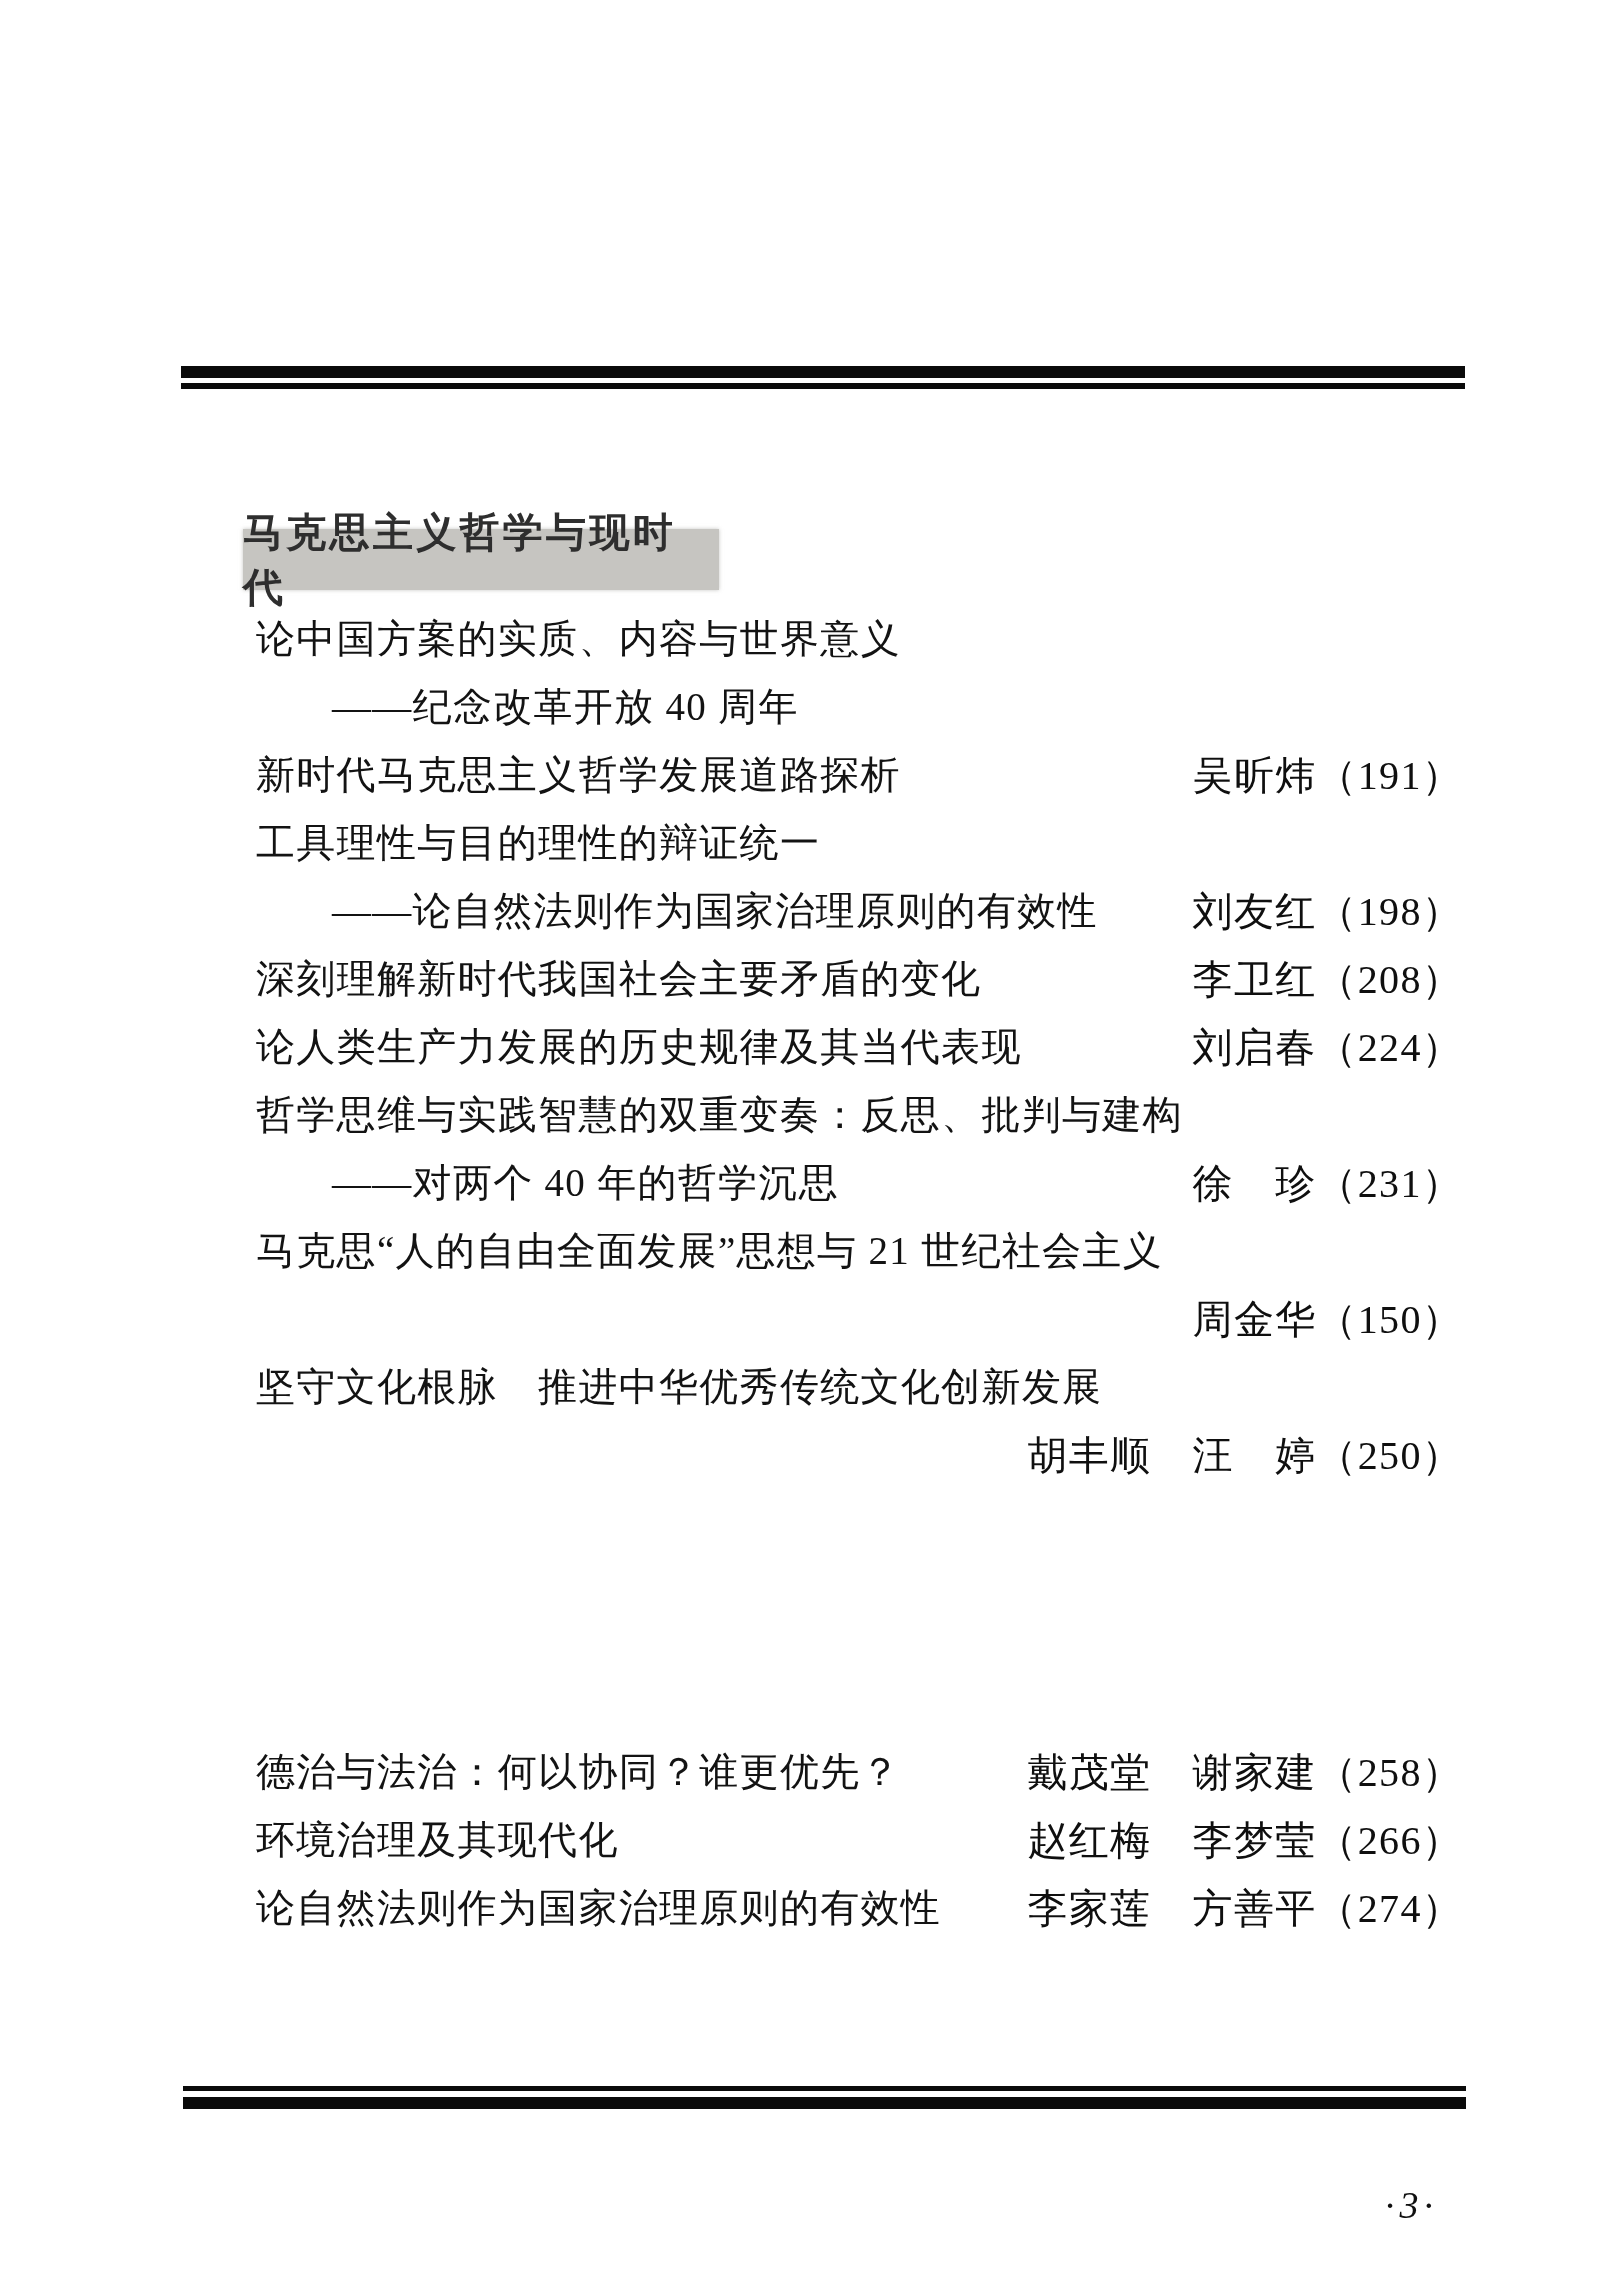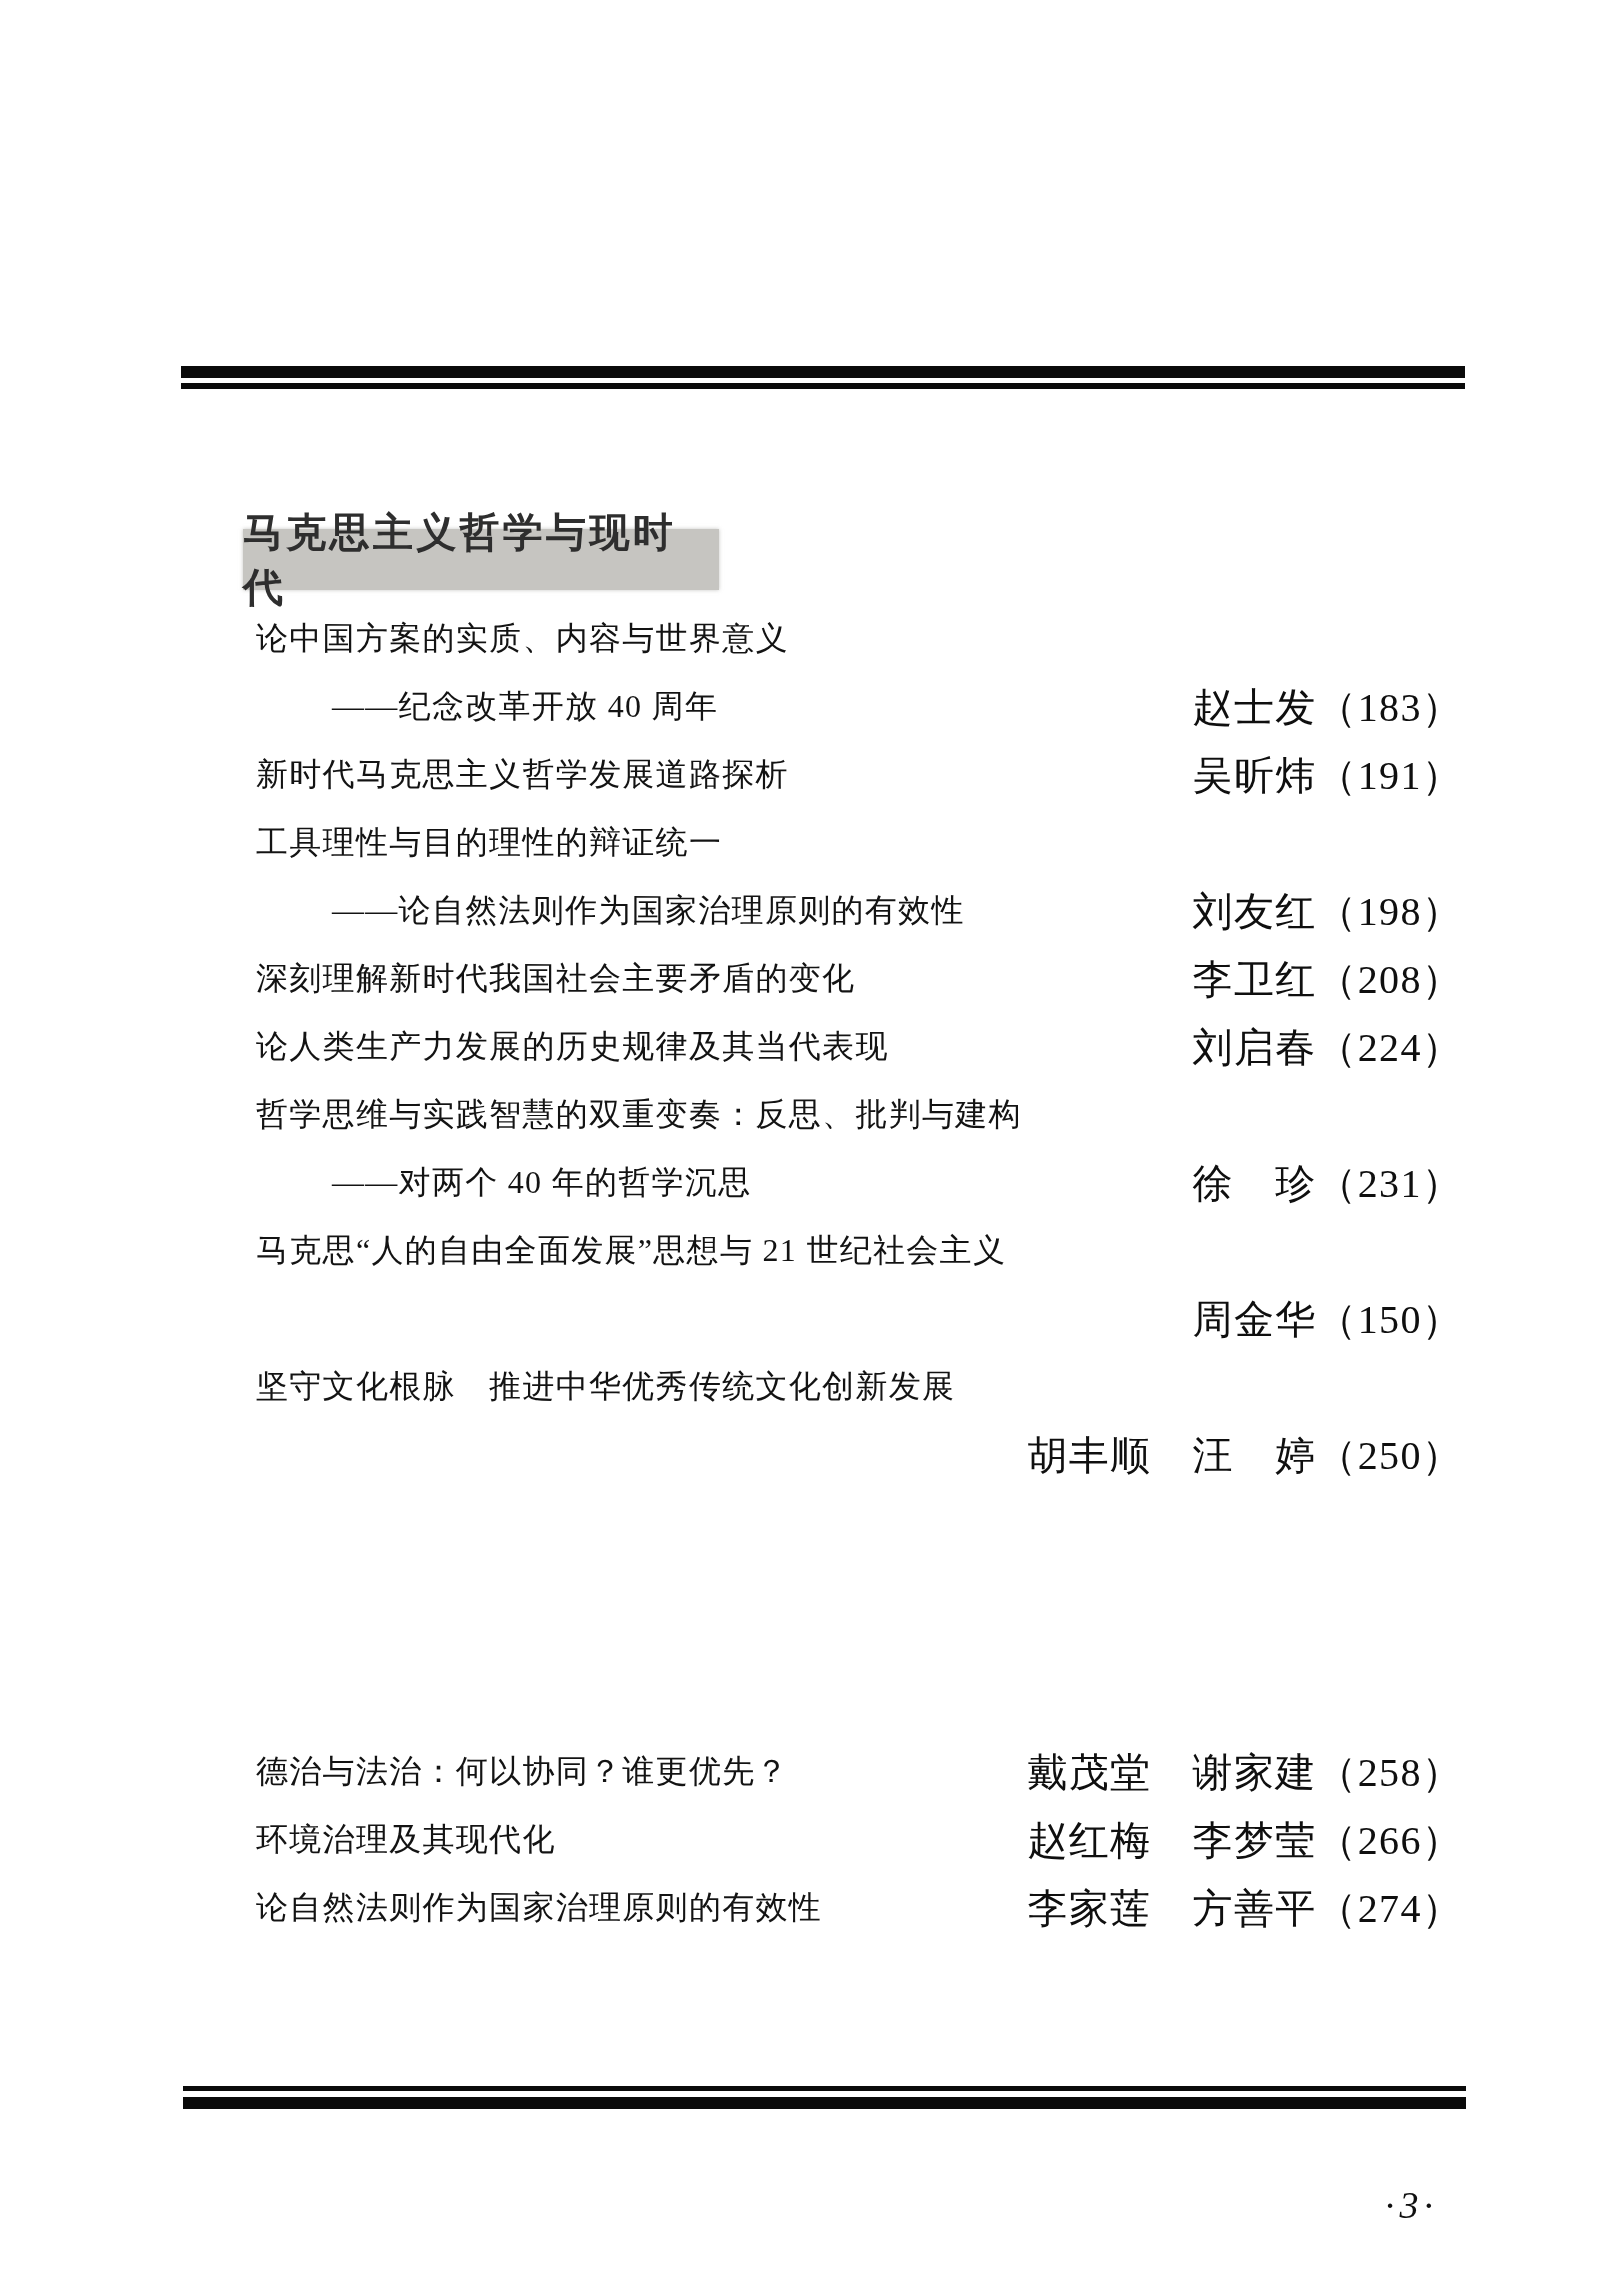--- a/index.html
+++ b/index.html
@@ -44,21 +44,21 @@
   .toc-list { position: absolute; left: 256px; width: 1207px; }
   .toc-list-1 { top: 605px; }
   .toc-list-2 { top: 1738px; }
   .row {
     height: 68px;
     display: flex;
     justify-content: space-between;
     align-items: center;
   }
   .row .t {
-    font-size: 32px;
+    font-size: 39px;
     letter-spacing: 1.3px;
     white-space: pre;
     color: #131313;
   }
   .row.indent .t { padding-left: 76px; }
   .row .a {
     font-size: 40px;
     white-space: pre;
     color: #0f0f0f;
     letter-spacing: 1.3px;
@@ -92,21 +92,20 @@
     <span>马克思主义哲学与现时代</span>
   </div>
 
   <div class="toc-list toc-list-1">
     <div class="row">
       <span class="t">论中国方案的实质、内容与世界意义</span>
       <span class="a"><span></span><span></span></span>
     </div>
     <div class="row indent">
       <span class="t">——纪念改革开放 40 周年</span>
-      <span class="a"><span>赵士发</span><span>（183）</span></span>
     </div>
     <div class="row">
       <span class="t">新时代马克思主义哲学发展道路探析</span>
       <span class="a"><span>吴昕炜</span><span>（191）</span></span>
     </div>
     <div class="row">
       <span class="t">工具理性与目的理性的辩证统一</span>
       <span class="a"><span></span><span></span></span>
     </div>
     <div class="row indent">

